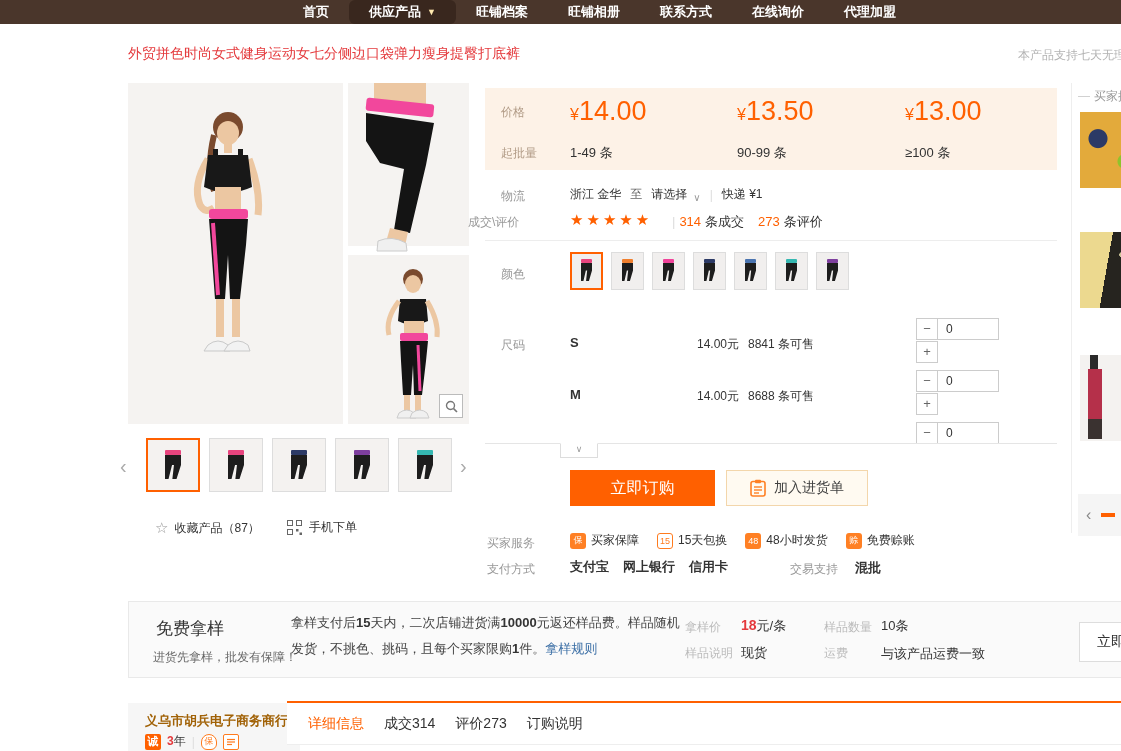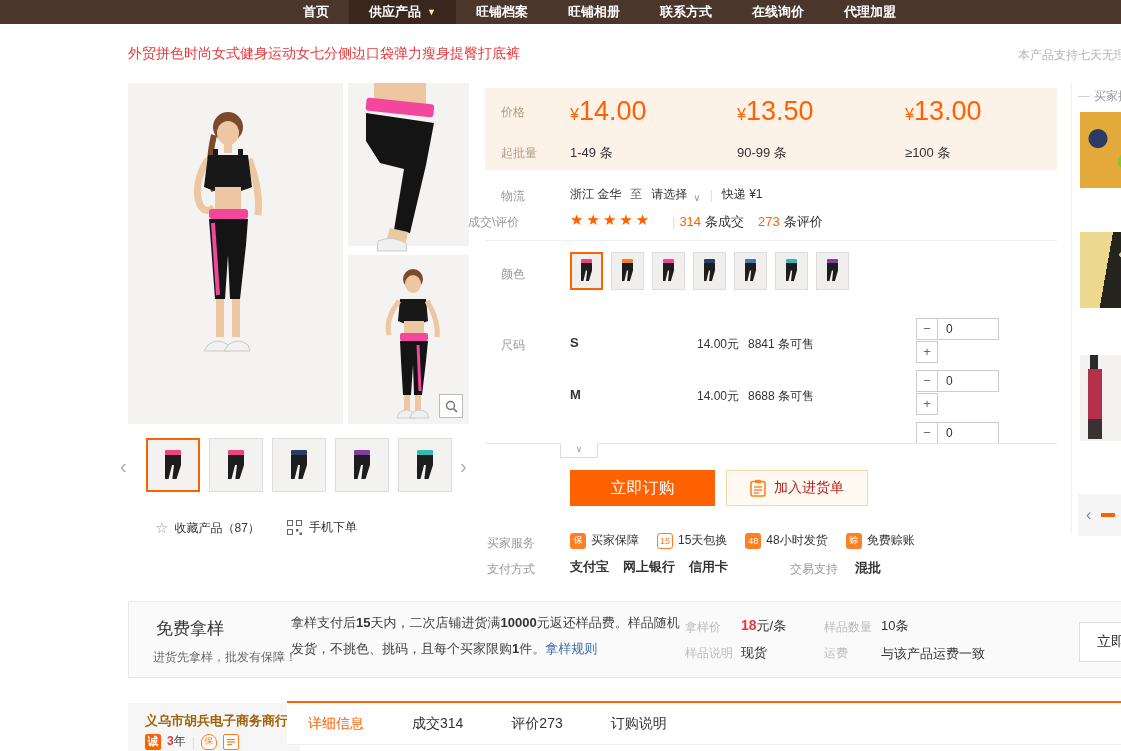--- a/index.html
+++ b/index.html
@@ -4,21 +4,21 @@
 <style>
   html,body{margin:0;padding:0;background:#fff;}
   #app{position:relative;width:1121px;height:751px;overflow:hidden;background:#fff;
        font-family:"Liberation Sans","DejaVu Sans",sans-serif;color:#333;}
   .abs{position:absolute;}
 
   
   .topnav{position:absolute;top:0;left:0;right:0;height:24px;background:#4a362b;
           display:flex;align-items:stretch;padding-left:283px;}
   .nav-item{color:#fff;font-size:13px;font-weight:bold;line-height:24px;padding:0 20px;cursor:pointer;white-space:nowrap;}
-  .nav-item.active{background:#39271e;display:flex;align-items:center;gap:6px;}
+  .nav-item.active{background:#39271e;display:flex;align-items:center;gap:6px;border-radius:6px;}
   .nav-tri{color:#ffe9af;font-size:9px;line-height:24px;}
 
   .page-title{position:absolute;left:128px;top:45px;font-size:14px;color:#e4393c;white-space:nowrap;}
   .return-note{position:absolute;left:1018px;top:47px;width:103px;overflow:hidden;white-space:nowrap;
                font-size:12px;color:#b3b3b3;}
 
   
   .main-photo{position:absolute;left:128px;top:83px;width:341px;height:341px;background:#f5f3f1;}
   .zoom-btn{position:absolute;right:6px;bottom:6px;width:22px;height:22px;background:#fff;border:1px solid #bbb;
             display:flex;align-items:center;justify-content:center;cursor:pointer;}
@@ -68,21 +68,21 @@
       color:#666;font-size:13px;text-align:center;line-height:20px;cursor:pointer;box-sizing:border-box;}
   .qty-input{position:absolute;left:452px;width:62px;height:22px;border:1px solid #ccc;font-size:12px;color:#333;
       padding:0 0 0 8px;box-sizing:border-box;font-family:inherit;}
   .size-hr{position:absolute;left:485px;top:443px;width:572px;border-top:1px solid #e5e5e5;}
   .expand-tab{position:absolute;left:560px;top:443px;width:36px;height:13px;background:#fff;border:1px solid #ddd;border-top:1px solid #fff;
       text-align:center;font-size:9px;color:#999;line-height:11px;cursor:pointer;}
 
   .btn-order{position:absolute;left:570px;top:470px;width:145px;height:36px;background:#ff6000;color:#fff;
       font-size:16px;display:flex;align-items:center;justify-content:center;cursor:pointer;}
   .btn-cart{position:absolute;left:726px;top:470px;width:142px;height:36px;background:#fffaf1;border:1px solid #f3d6ab;
-      box-sizing:border-box;color:#b91c1c;font-size:14px;display:flex;align-items:center;justify-content:center;gap:8px;cursor:pointer;}
+      box-sizing:border-box;color:#404040;font-size:14px;display:flex;align-items:center;justify-content:center;gap:8px;cursor:pointer;}
 
   .svc-row{position:absolute;left:570px;top:532px;display:flex;gap:18px;align-items:center;}
   .svc{display:flex;align-items:center;gap:5px;font-size:12px;color:#333;}
   .svc-ico{width:16px;height:16px;border-radius:3px;font-size:9px;display:flex;align-items:center;justify-content:center;box-sizing:border-box;}
   .svc-ico.fill{background:#ff8024;color:#fff;}
   .svc-ico.line{border:1px solid #ff7b1e;color:#ff7b1e;background:#fff;}
   .pay-row{position:absolute;left:570px;top:558px;display:flex;gap:14px;font-size:13px;font-weight:bold;color:#333;}
 
   
   .sample-box{position:absolute;left:128px;top:601px;width:1073px;height:77px;background:#fafafa;border:1px solid #e9e9e9;
@@ -105,21 +105,21 @@
   .cheng-badge{width:16px;height:16px;background:#ff6000;color:#fff;font-size:11px;font-weight:bold;
       display:flex;align-items:center;justify-content:center;border-radius:2px;}
   .years{font-size:12px;color:#333;}
   .years .y-num{color:#e4393c;font-weight:bold;}
   .badge-div{color:#ddd;font-size:12px;}
   .mini-ico{width:16px;height:16px;border:1px solid #ff7b1e;color:#ff7b1e;border-radius:8px 8px 6px 6px;font-size:9px;
       display:flex;align-items:center;justify-content:center;box-sizing:border-box;background:#fff;}
   .mini-ico.doc{border-radius:2px;}
 
   .tabbar{position:absolute;left:287px;top:701px;width:834px;height:44px;background:#fff;border-top:2px solid #ff6000;
-      border-bottom:1px solid #eee;box-sizing:border-box;display:flex;align-items:center;padding-left:21px;gap:48px;}
+      border-bottom:1px solid #eee;box-sizing:border-box;display:flex;align-items:center;padding-left:21px;gap:20px;}
   .tab{font-size:14px;color:#333;cursor:pointer;white-space:nowrap;}
   .tab.active{color:#ff6000;}
 
   
   .side-divider{position:absolute;left:1071px;top:83px;height:450px;border-left:1px solid #eee;}
   .side-head{position:absolute;left:1078px;top:88px;width:43px;overflow:hidden;white-space:nowrap;font-size:12px;color:#999;}
   .side-head .dash{color:#ccc;margin-right:4px;}
   .side-item{position:absolute;left:1080px;width:60px;cursor:pointer;overflow:hidden;}
   .side-pager{position:absolute;left:1078px;top:494px;width:43px;height:42px;background:#f5f5f5;display:flex;
       align-items:center;gap:10px;padding-left:8px;box-sizing:border-box;}

